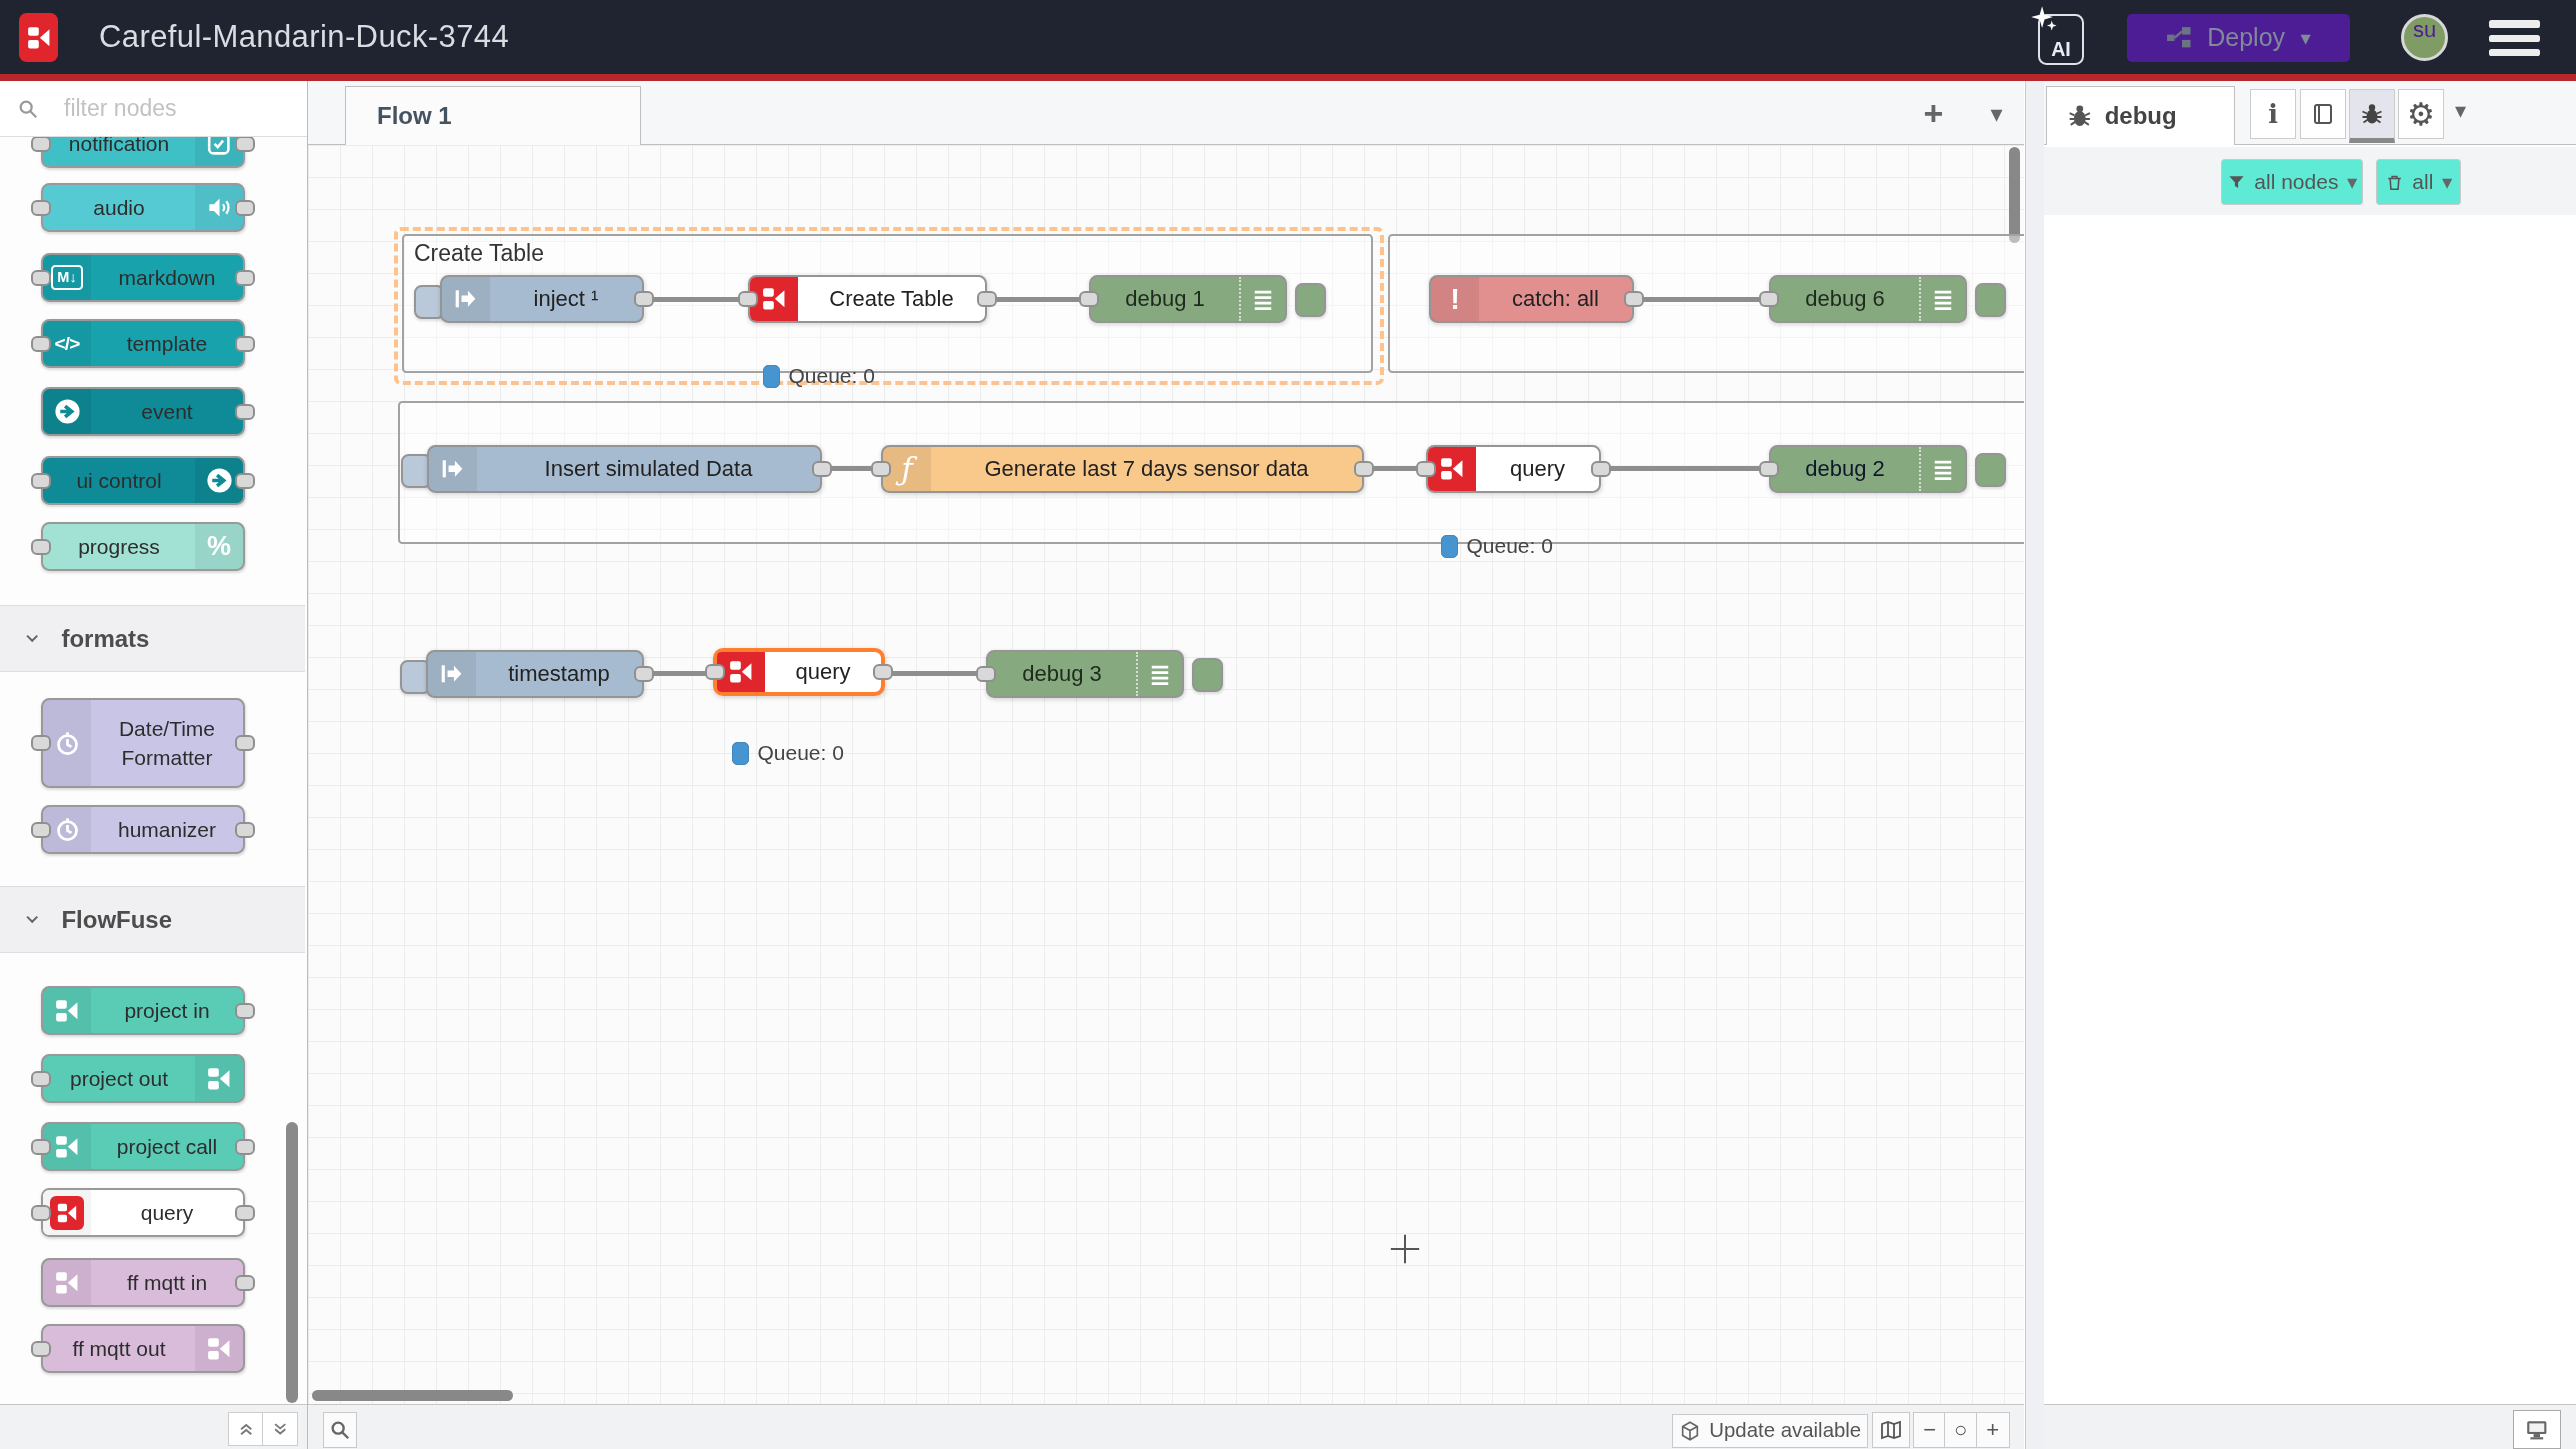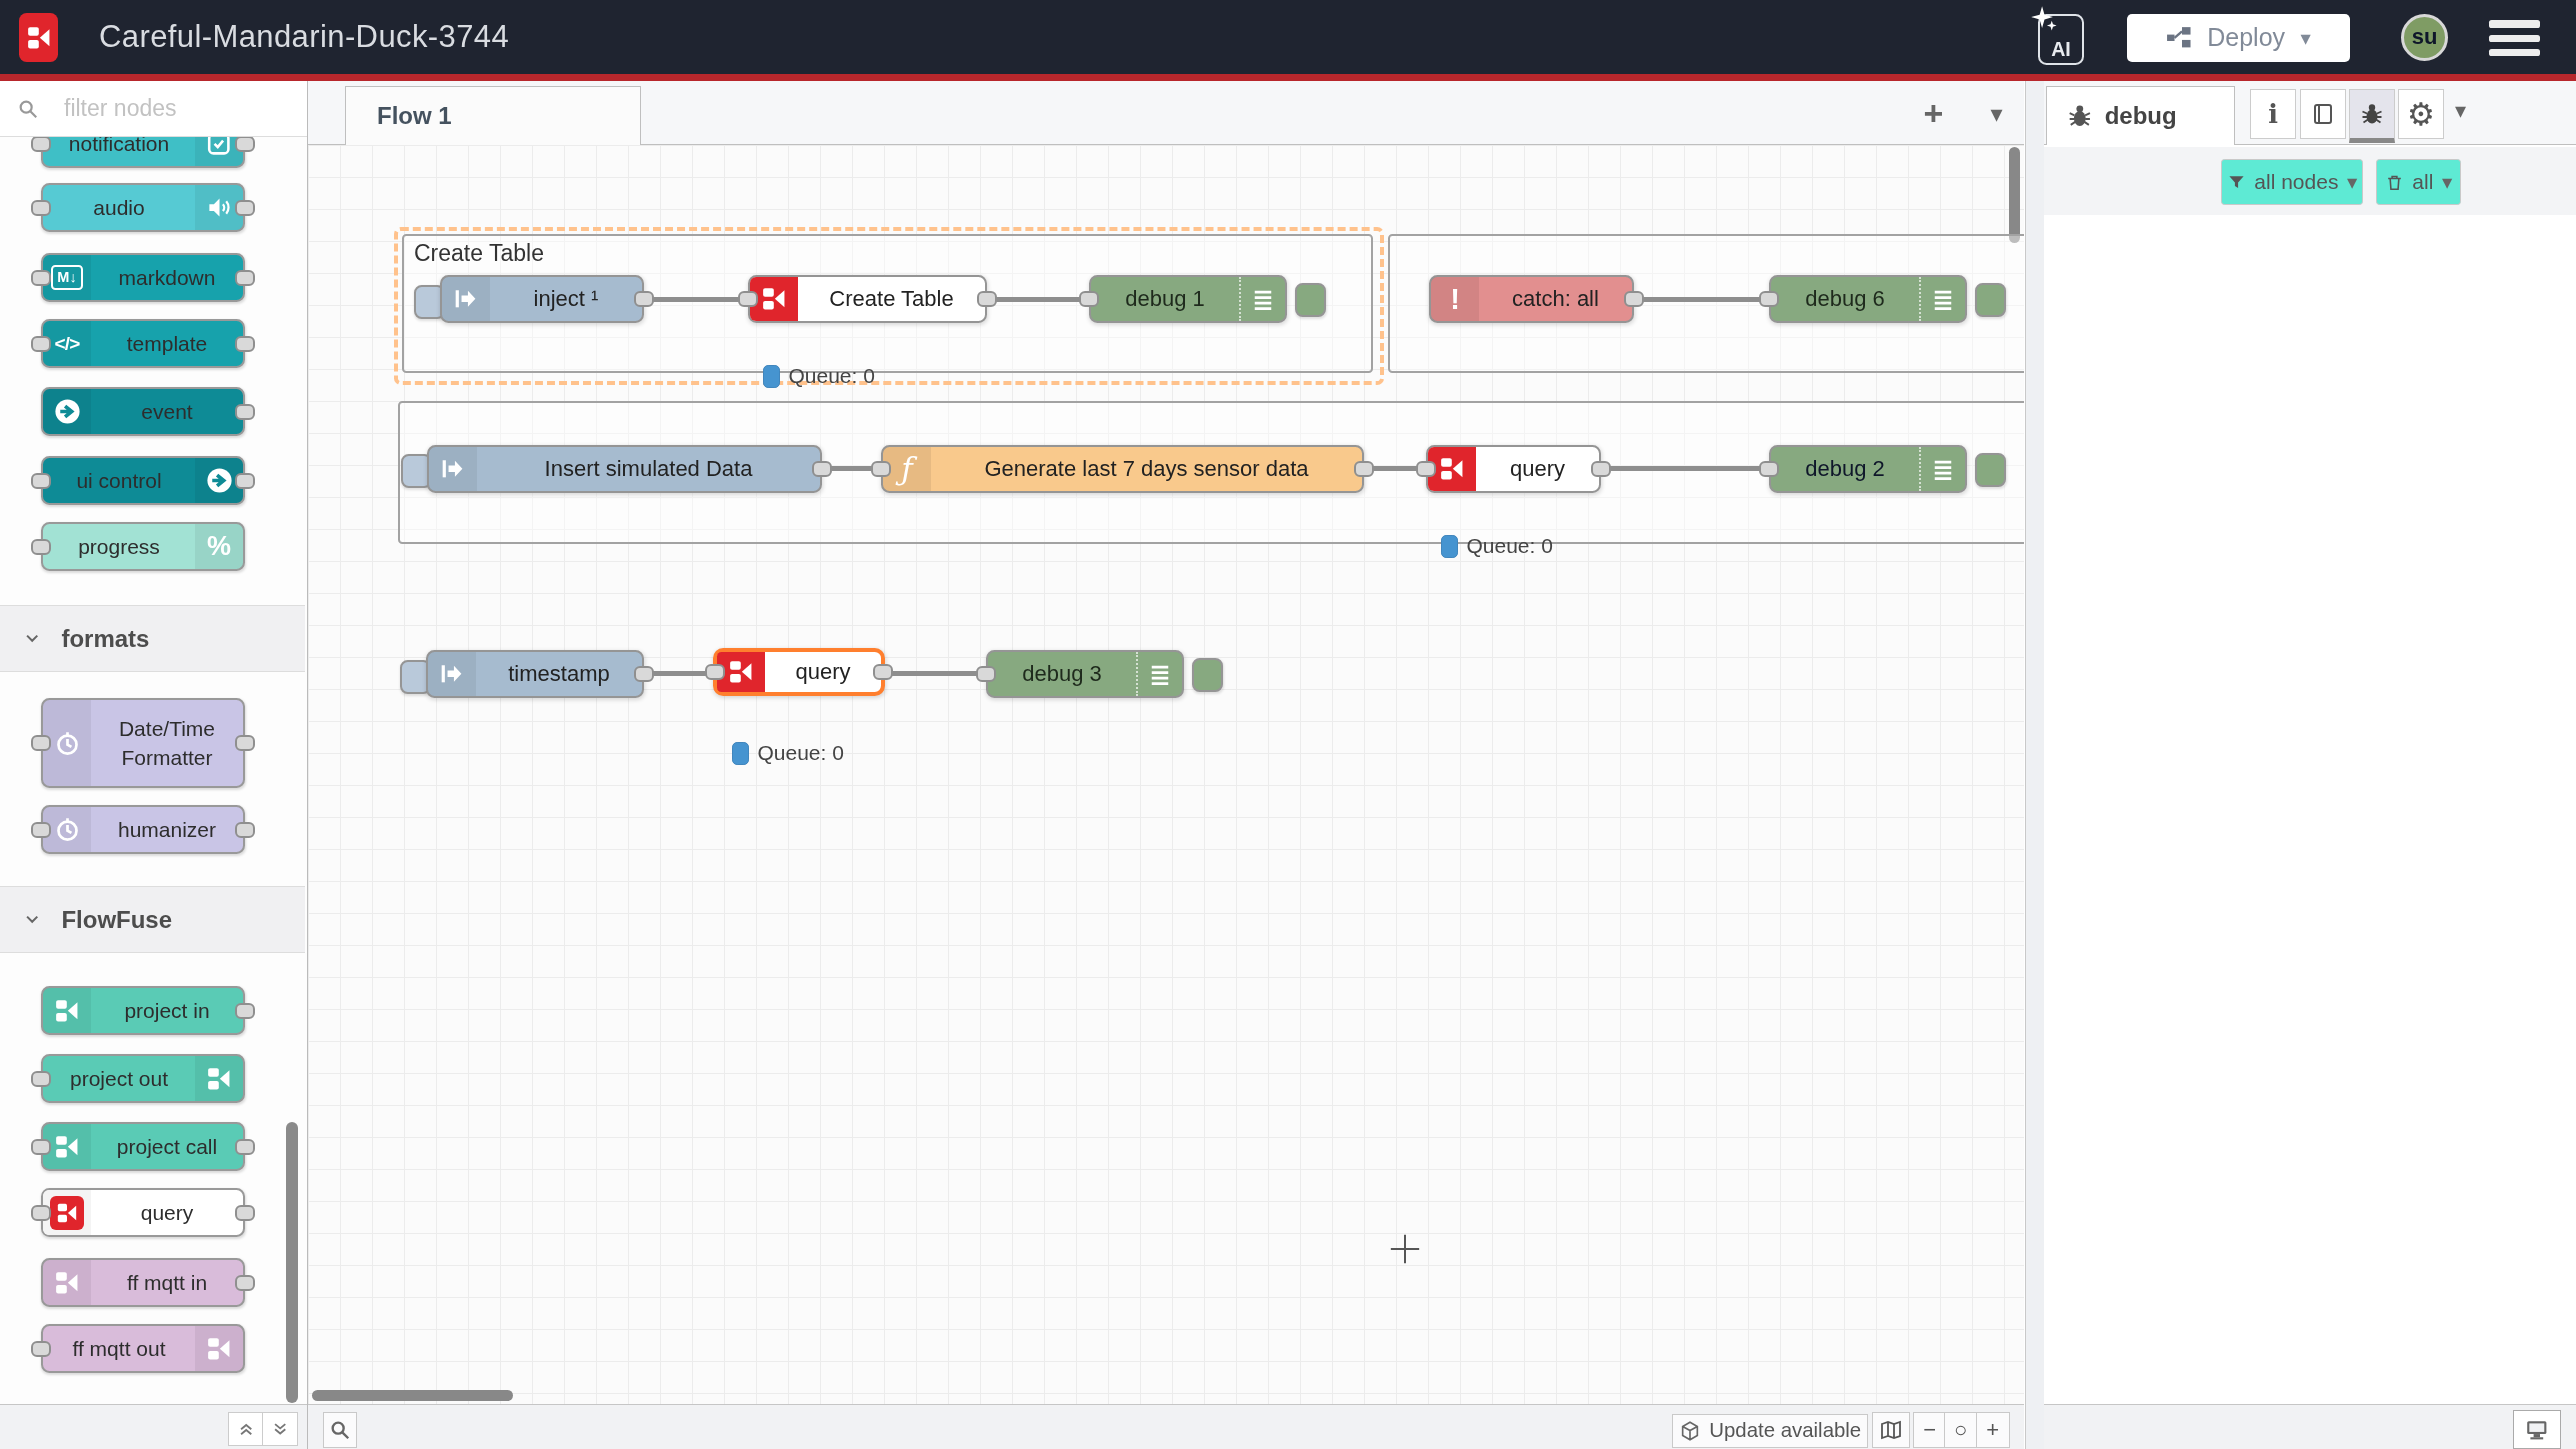--- a/index.html
+++ b/index.html
@@ -12,25 +12,25 @@
   #header{left:0;top:0;width:2576px;height:74px;background:#1f2430;}
   #redbar{left:0;top:74px;width:2576px;height:6.8px;background:#b8272c;}
   #logo{left:19px;top:12.8px;width:39px;height:49px;background:#e0252c;border-radius:7.7px;
         display:flex;align-items:center;justify-content:center;}
   #apptitle{left:99px;top:0;height:74px;display:flex;align-items:center;
         font-size:31px;font-weight:500;color:#d9dce1;letter-spacing:0.4px;}
   #aibadge{left:2038px;top:13.6px;width:46px;height:51px;border:2.6px solid #dfe3e8;border-radius:8.5px;}
   #aibadge .ai-txt{position:absolute;bottom:1.7px;left:0;right:0;text-align:center;
         font-size:19.6px;font-weight:bold;color:#e8ebef;}
   #aibadge .spark{position:absolute;left:-10.2px;top:-10.2px;}
-  #deploybtn{left:2127px;top:13.6px;width:223px;height:48px;background:#ffffff;border-radius:5.1px;
+  #deploybtn{left:2127px;top:13.6px;width:223px;height:48px;background:#4c1d95;border-radius:5.1px;
         display:flex;align-items:center;justify-content:center;gap:15.3px;color:#818a98;font-size:25px;}
   #avatar{left:2401px;top:13.6px;width:47px;height:47px;border-radius:50%;background:#7f9c64;
-        border:3.4px solid #d8d8d8;display:flex;align-items:center;justify-content:center;
-        color:#0f172a;font-size:22px;font-weight:bold;}
+        border:3.4px solid #d8d8d8;display:flex;align-items:flex-start;justify-content:center;
+        color:#4c1d95;font-size:22px;font-weight:normal;}
   #burger{left:2489px;top:20.4px;width:51px;height:36px;display:flex;flex-direction:column;justify-content:space-between;}
   #burger i{display:block;height:7.7px;border-radius:2.6px;background:#ededed;}
 
   
   #palette{left:0;top:81px;width:308px;height:1369px;background:#fdfdfd;border-right:1.7px solid #bbb;}
   #psearch{left:0;top:0;width:307px;height:56px;background:#fff;border-bottom:1.7px solid #ddd;
         display:flex;align-items:center;padding-left:17px;gap:23px;}
   #psearch input{border:0;outline:0;font-size:23px;color:#888;width:221px;background:transparent;
         font-family:"Liberation Sans",sans-serif;}
   #psearch input::placeholder{color:#c2c2c2;}

